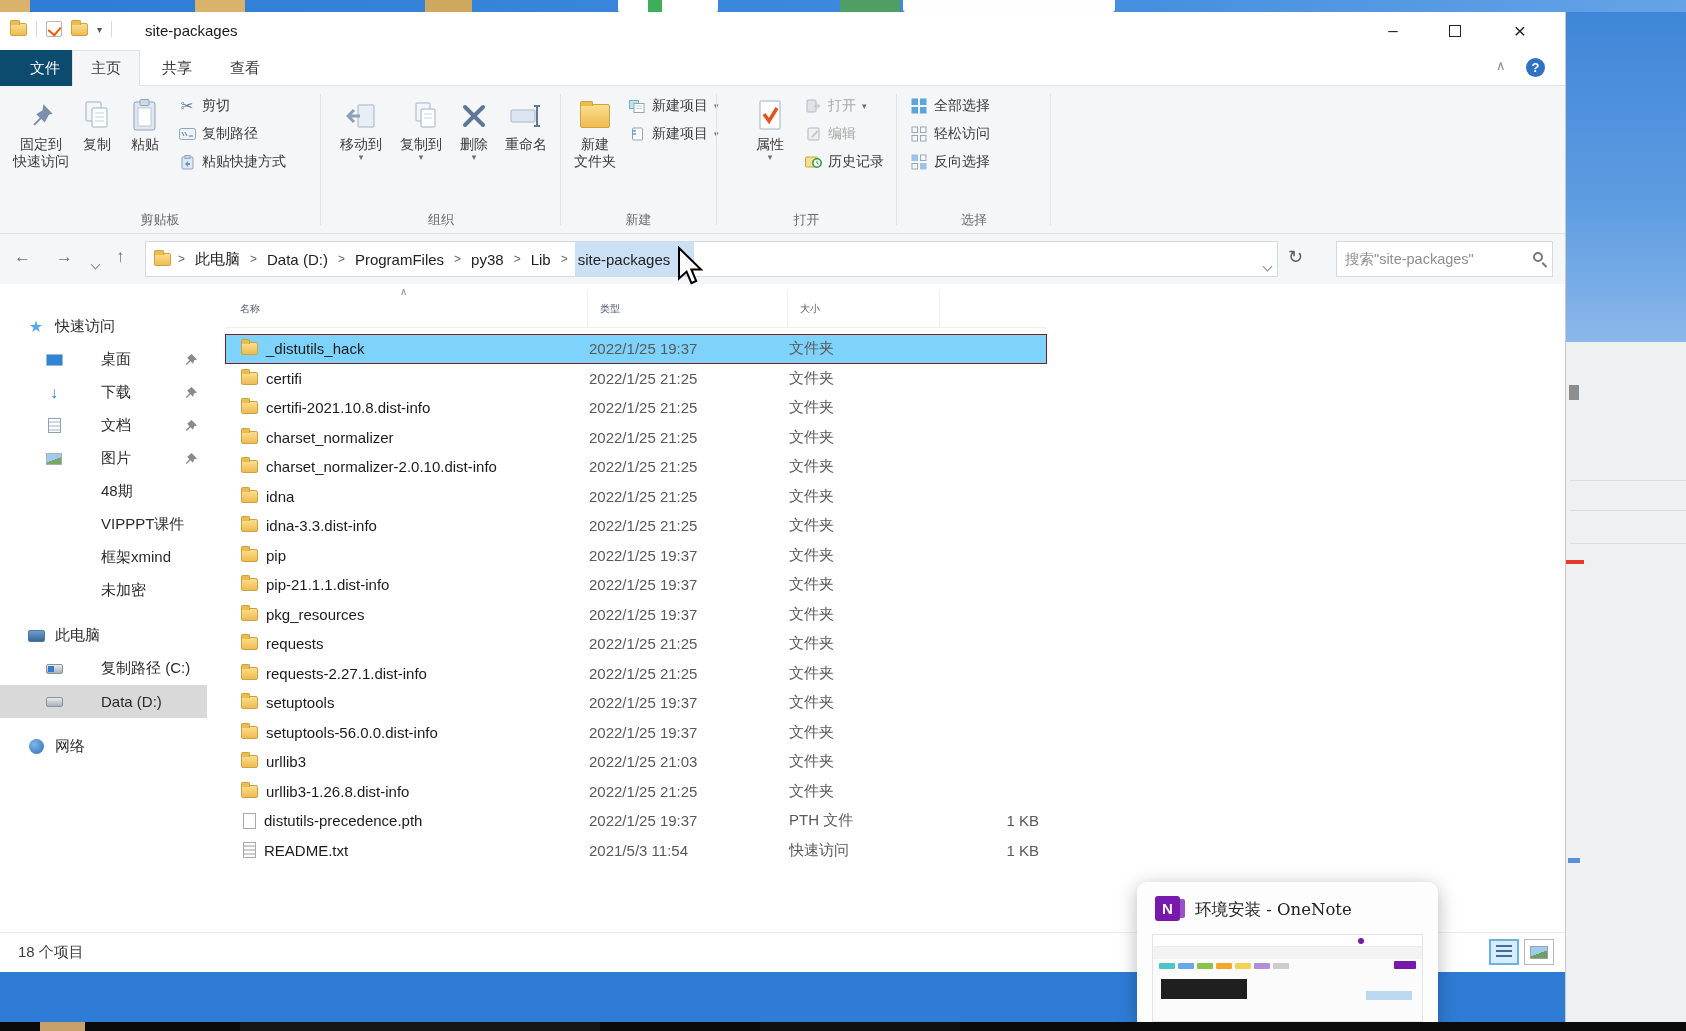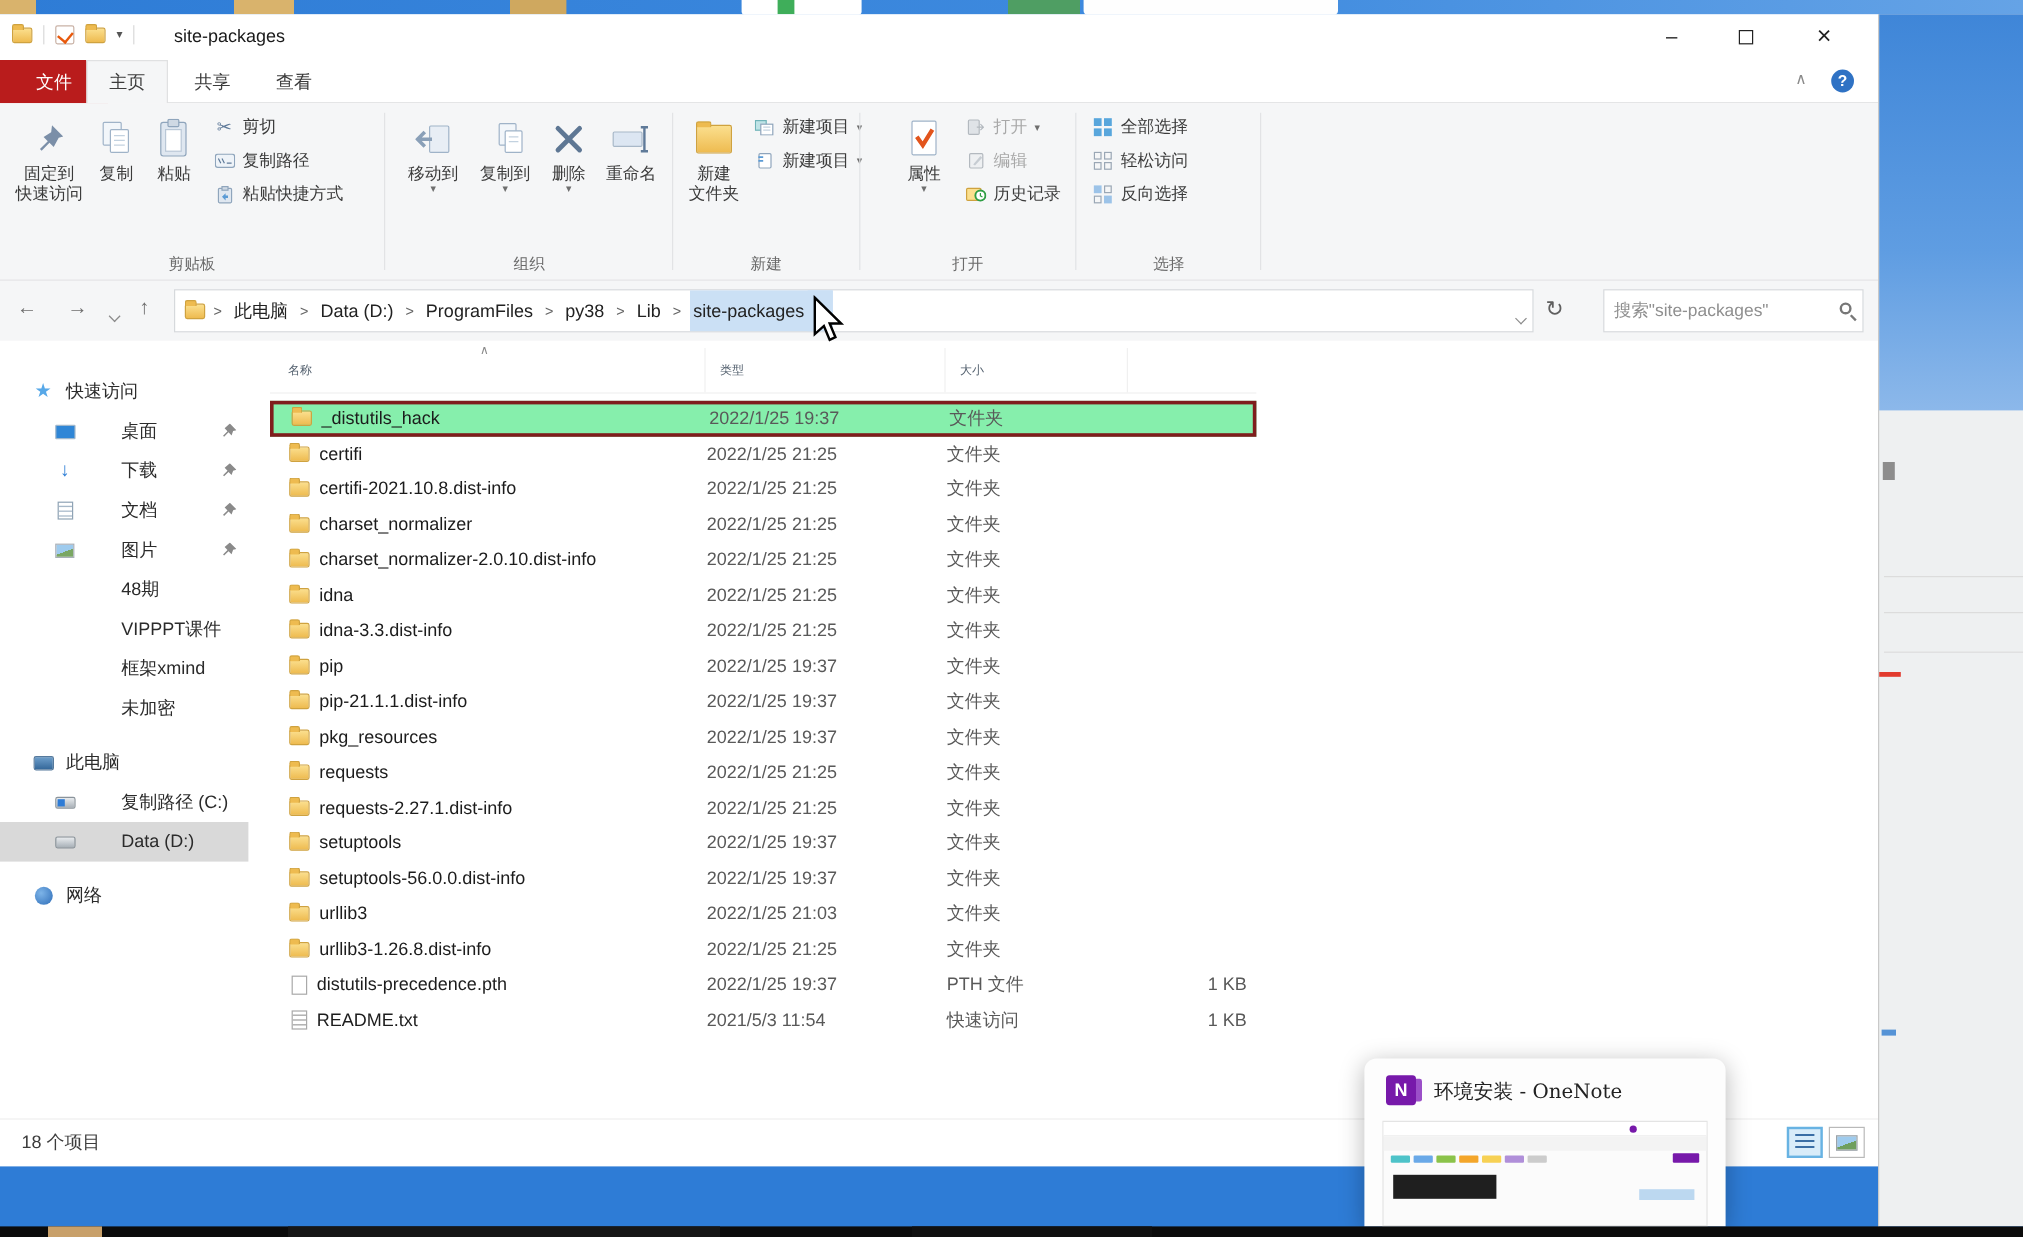--- a/index.html
+++ b/index.html
@@ -27,21 +27,21 @@
   .qat-dd { font-size:10px; color:#555; }
   #win-title { position:absolute; left:145px; top:10px; font-size:15px; color:#1a1a1a; }
   .wctl { position:absolute; top:0; width:46px; height:38px; display:flex; align-items:center; justify-content:center; color:#222; font-size:17px; cursor:default; }
   #btn-min  { left:1370px; }
   #btn-max  { left:1432px; }
   #btn-close{ left:1497px; }
   .max-box { width:12px; height:12px; border:1.5px solid #222; }
   
   #tabrow { left:0; top:38px; width:100%; height:36px; background:#fff; border-bottom:1px solid #e4e5e6; }
   .rtab { position:absolute; top:0; height:36px; display:flex; align-items:center; justify-content:center; font-size:15px; color:#3b3b3b; }
-  #tab-file { left:0; width:90px; background:#b91c1c; color:#fff; }
+  #tab-file { left:0; width:90px; background:#0c4a6e; color:#fff; }
   #tab-home { left:72px; width:68px; background:#f5f6f7; border:1px solid #e0e1e2; border-bottom:none; }
   #tab-share{ left:146px; width:62px; }
   #tab-view { left:214px; width:62px; }
   #ribbon-collapse { position:absolute; left:1496px; top:8px; color:#8a8a8a; font-size:13px; }
   #help-btn { position:absolute; left:1526px; top:8px; width:19px; height:19px; border-radius:50%; background:#2f72c4; color:#fff; font-size:13px; font-weight:bold; display:flex; align-items:center; justify-content:center; }
   
   #ribbon { left:0; top:74px; width:100%; height:148px; background:#f5f6f7; border-bottom:1px solid #e1e2e4; }
   .rgroup { position:absolute; top:0; height:148px; }
   .rgroup-label { position:absolute; bottom:5px; left:0; right:0; text-align:center; font-size:13px; color:#6a6a6a; }
   .rgsep { position:absolute; top:8px; bottom:8px; width:1px; background:#e2e3e5; }
@@ -99,21 +99,21 @@
   .si[data-icon="drive-c"] .ic::before { content:""; position:absolute; left:1px; top:1px; width:6px; height:6px; background:#2e7cd6; }
   .si[data-icon="network"] .ic { width:15px; height:15px; border-radius:50%; background:radial-gradient(circle at 35% 35%, #7db4e8, #2e6db8); }
   
   #filearea { position:absolute; left:207px; top:0; width:1358px; height:100%; }
   #list-header { position:absolute; left:18px; top:6px; width:822px; height:38px; display:grid; grid-template-columns:363px 200px 152px 100px; align-items:center; border-bottom:1px solid #f0f0f0; }
   .hcell { font-size:10px; color:#53606e; padding-left:12px; height:100%; display:flex; align-items:center; border-right:1px solid #f0f0f0; }
   .hcell:first-child { padding-left:15px; }
   #sort-caret { position:absolute; left:175px; top:-4px; color:#8a8a8a; font-size:10px; }
   #rows { position:absolute; left:18px; top:50px; width:822px; }
   .frow { height:29.5px; display:grid; grid-template-columns:363px 200px 152px 100px; align-items:center; border:1px solid transparent; }
-  .frow.selected { background:#86efac; border:3px solid #7f1d1d; }
+  .frow.selected { background:#7dd3fc; border:1px solid #7f1d1d; }
   .fname { display:flex; align-items:center; padding-left:15px; font-size:15px; color:#1c1c1c; white-space:nowrap; }
   .ficon { width:17px; height:13px; margin-right:8px; flex:none; position:relative; }
   .frow[data-icon="folder"] .ficon { background:linear-gradient(#fbdf8e,#eebb50); border:1px solid #cfa23f; border-radius:2px; }
   .frow[data-icon="folder"] .ficon::before { content:""; position:absolute; left:-1px; top:-4px; width:7px; height:4px; background:#eebb50; border:1px solid #cfa23f; border-bottom:none; border-radius:2px 2px 0 0; }
   .frow[data-icon="pth"] .ficon, .frow[data-icon="txt"] .ficon { width:13px; height:16px; background:#fff; border:1px solid #a9a9a9; margin-left:2px; }
   .frow[data-icon="txt"] .ficon { background:repeating-linear-gradient(#fff,#fff 2px,#9a9a9a 3px,#fff 4px); }
   .fdate,.ftype { font-size:15px; color:#595959; white-space:nowrap; }
   .fsize { font-size:15px; color:#595959; text-align:right; padding-right:2px; white-space:nowrap; }
   
   #statusbar { left:0; top:920px; width:1565px; height:40px; background:#fff; border-top:1px solid #eee; }

